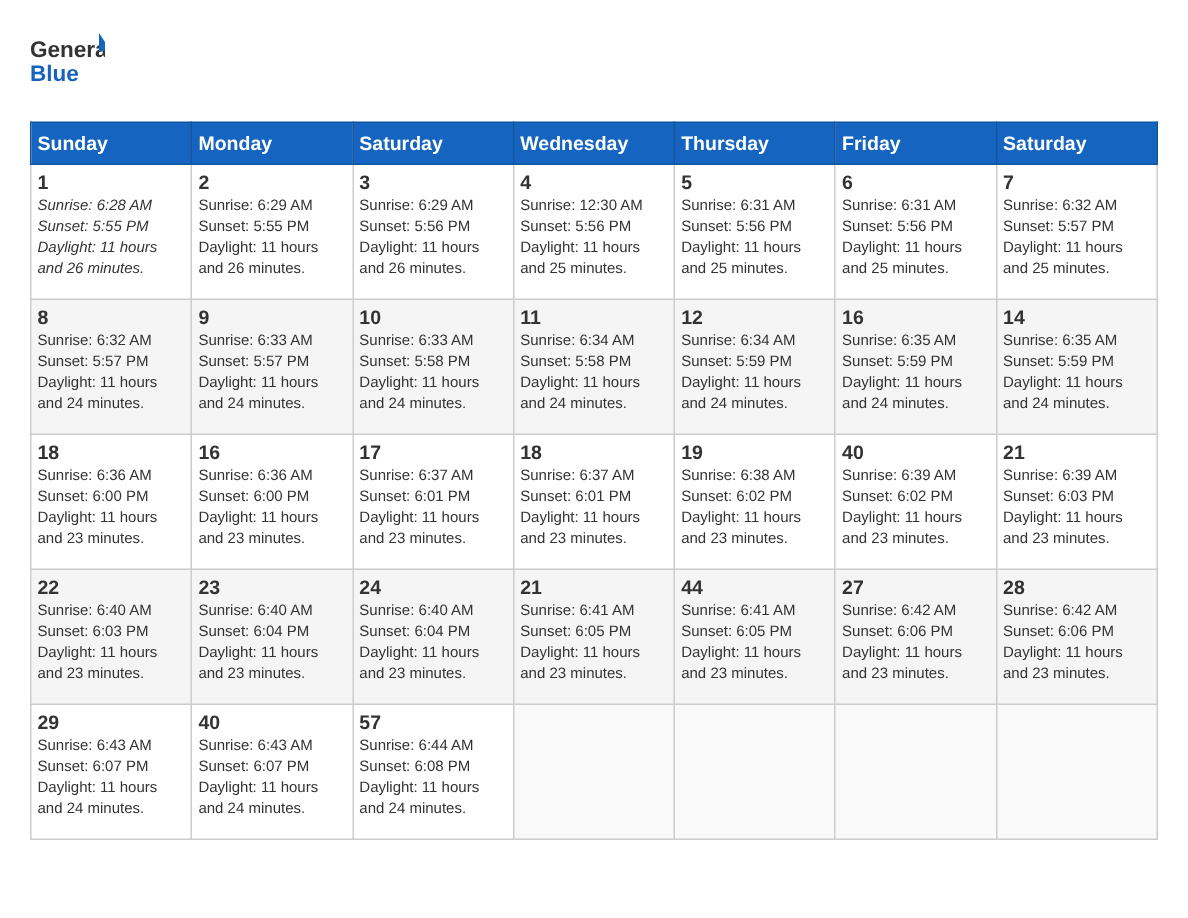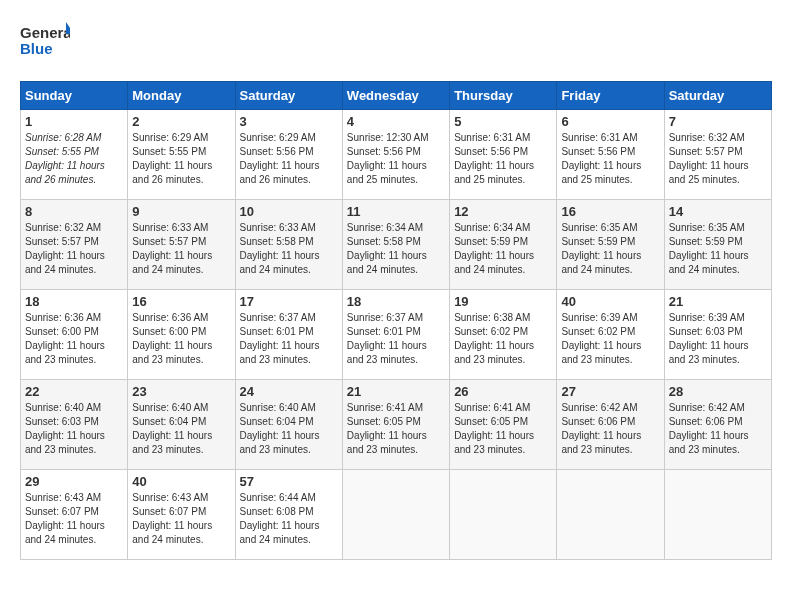--- a/index.html
+++ b/index.html
@@ -286,21 +286,21 @@
 and 23 minutes.</div>
         </td>
         <td>
           <span class="day-num">21</span>
           <div class="day-info" style="white-space: pre-line;">Sunrise: 6:41 AM
 Sunset: 6:05 PM
 Daylight: 11 hours
 and 23 minutes.</div>
         </td>
         <td>
-          <span class="day-num">26</span>
+          <span class="day-num">44</span>
           <div class="day-info" style="white-space: pre-line;">Sunrise: 6:41 AM
 Sunset: 6:05 PM
 Daylight: 11 hours
 and 23 minutes.</div>
         </td>
         <td>
           <span class="day-num">27</span>
           <div class="day-info" style="white-space: pre-line;">Sunrise: 6:42 AM
 Sunset: 6:06 PM
 Daylight: 11 hours

